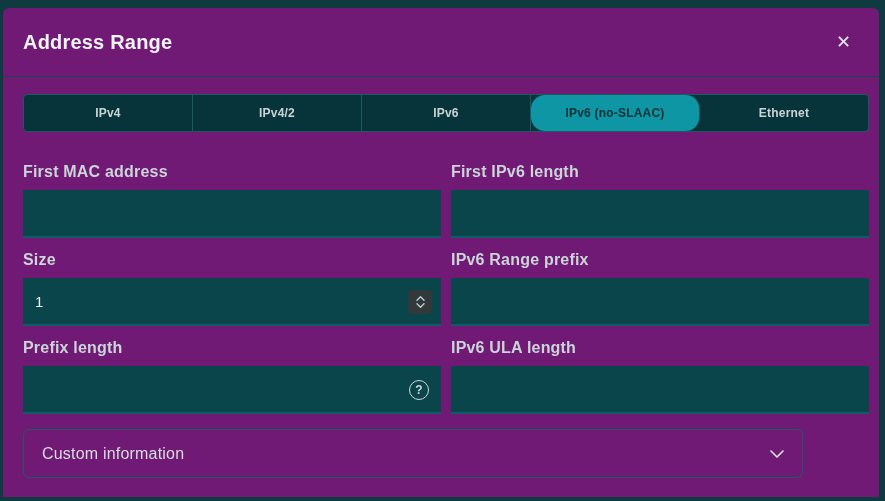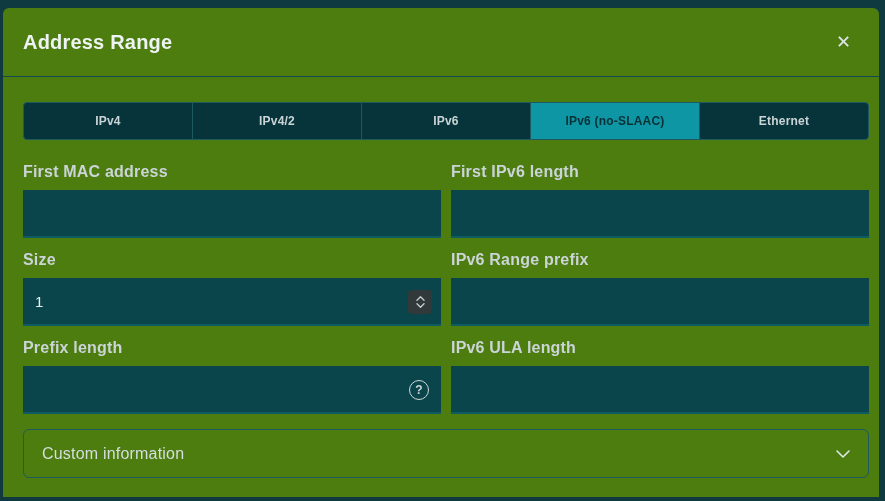--- a/index.html
+++ b/index.html
@@ -4,49 +4,49 @@
 <style>
   html,body{margin:0;padding:0;background:#0f3a40;}
   .screen{
     position:relative;width:885px;height:501px;overflow:hidden;
     background:#0f3a40;
     font-family:"Liberation Sans","DejaVu Sans",sans-serif;
     -webkit-font-smoothing:antialiased;
   }
   .modal{
     position:absolute;left:3px;top:8px;width:876px;height:489px;
-    background:#4d7c0f;border-radius:6px 6px 0 0;
+    background:#701a75;border-radius:6px 6px 0 0;
   }
   
   .modal-header{
     height:69px;border-bottom:1px solid #134a50;
     display:flex;align-items:center;justify-content:space-between;
     padding:0 22px 0 20px;box-sizing:border-box;
   }
   .modal-title{
     font-size:20px;font-weight:bold;color:#eef3f4;letter-spacing:.2px;
   }
   .close-btn{
     background:none;border:none;padding:2px 6px;cursor:pointer;
     color:#dce4e5;font-size:18px;line-height:1;font-family:"DejaVu Sans",sans-serif;
   }
   
   .tabbar{
-    position:absolute;left:20px;top:94px;width:846px;height:38px;
+    position:absolute;left:20px;top:86px;width:846px;height:38px;
     display:flex;border:1px solid #1c5960;border-radius:4px;
     overflow:hidden;box-sizing:border-box;background:#07333a;
   }
   .tab{
     flex:1 1 0;display:flex;align-items:center;justify-content:center;
     font-size:12px;font-weight:bold;color:#c9d4d6;letter-spacing:.2px;
     background:transparent;border:none;border-right:1px solid #1c5960;
     cursor:pointer;font-family:inherit;
   }
   .tab:last-child{border-right:none;}
-  .tab.active{background:#0e96a4;color:#063137;}
+  .tab.active{background:#0e96a4;color:#063137;border-radius:14px;}
   
   .form{
     position:absolute;left:20px;top:146px;width:846px;
     display:grid;grid-template-columns:418px 418px;
     column-gap:10px;row-gap:12px;margin-top:8px;
   }
   .field-label{
     display:block;font-size:16px;font-weight:bold;color:#cbd5d7;
     line-height:20px;margin-bottom:8px;letter-spacing:.2px;
   }
@@ -68,21 +68,21 @@
   
   .help-badge{
     position:absolute;right:12px;top:50%;transform:translateY(-50%);
     width:18px;height:18px;border:1.5px solid #cfd8da;border-radius:50%;
     color:#cfd8da;font-size:12px;font-weight:bold;
     display:flex;align-items:center;justify-content:center;cursor:pointer;
     background:transparent;
   }
   
   .custom-box{
-    position:absolute;left:20px;top:421px;width:846px;height:49px;
+    position:absolute;left:20px;top:421px;width:780px;height:49px;
     border:1px solid #1d5b61;border-radius:6px;box-sizing:border-box;
     display:flex;align-items:center;justify-content:space-between;
     padding:0 18px;cursor:pointer;background:transparent;
   }
   .custom-label{font-size:16px;color:#d6dee0;letter-spacing:.2px;}
 </style>
 </head>
 <body>
 
 <div class="screen">

